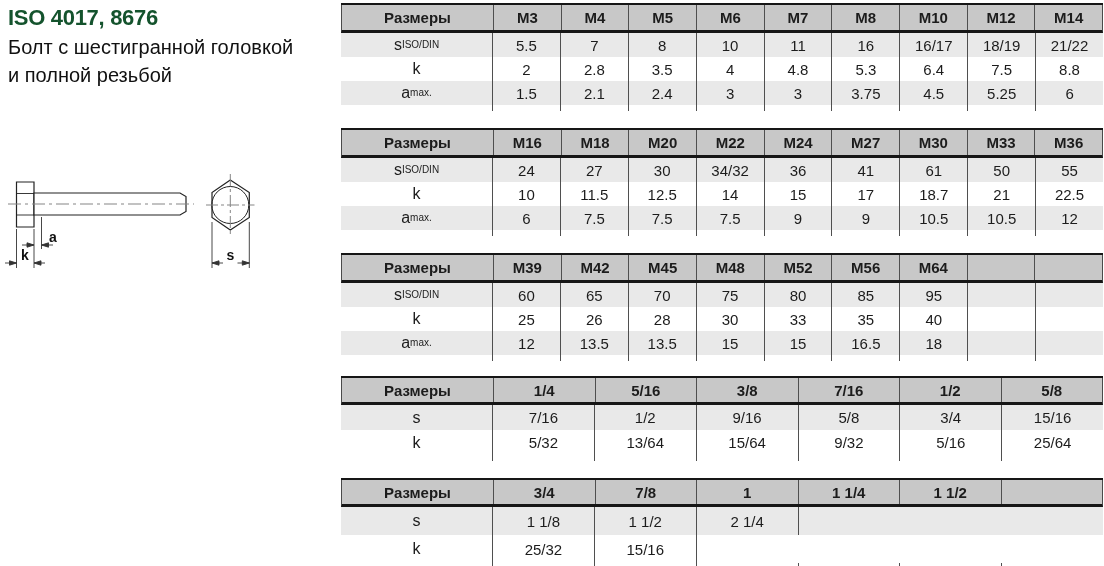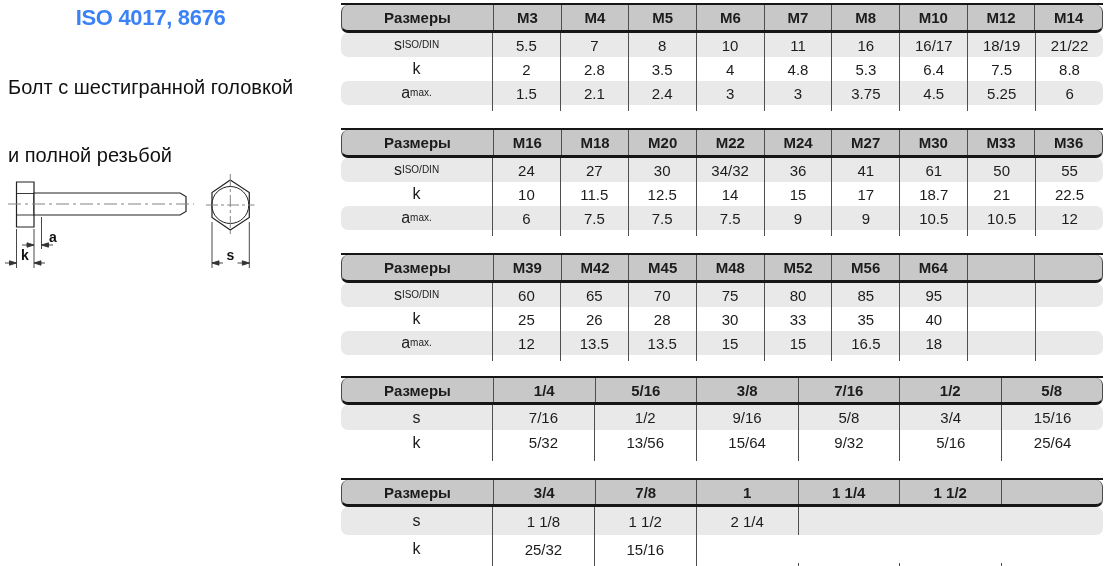--- a/index.html
+++ b/index.html
@@ -1,26 +1,26 @@
 <!DOCTYPE html>
 <html style="--hbg: #c8c8c8; --abg: #e9e9e9;"><head>
 <meta charset="utf-8">
 <style>
   html,body{margin:0;padding:0;background:#fff;}
   .page{position:relative;width:1104px;height:566px;background:#fff;overflow:hidden;
         font-family:"Liberation Sans",sans-serif;color:#1c1c1c;}
 
   
   .titleblock{position:absolute;left:8px;top:3px;white-space:nowrap;}
-  .titleblock .tb{display:block;font-size:22px;font-weight:700;line-height:30px;letter-spacing:-0.3px;color:#3b82f6;text-align:center;}
-  .titleblock .tr-line{display:block;font-size:20px;font-weight:400;line-height:28px;color:#111;margin-top:40px;}
+  .titleblock .tb{display:block;font-size:22px;font-weight:700;line-height:30px;letter-spacing:-0.3px;color:#14532d;}
+  .titleblock .tr-line{display:block;font-size:20px;font-weight:400;line-height:28px;color:#111;}
 
   
   .table{position:absolute;left:341px;width:762px;border-top:2px solid #161616;}
-  .tr{display:grid;border-radius:7px;}
+  .tr{display:grid;}
   .cols9 .tr{grid-template-columns:151px repeat(9,1fr);}
   .cols6 .tr{grid-template-columns:151px repeat(6,1fr);}
   .thead{background:var(--hbg,#c8c8c8);border-bottom:3px solid #161616;
          border-left:1px solid #4a4a4a;border-right:1px solid #4a4a4a;}
   .thead .td{font-weight:700;font-size:15px;}
   .td{display:flex;align-items:center;justify-content:center;font-size:15px;min-width:0;}
   .td + .td{border-left:1px solid #4f4f4f;}
   .trow.alt{background:var(--abg,#e9e9e9);}
   .metric .thead{height:25px;} .metric .trow{height:24px;}
   .incha  .thead{height:24px;} .incha  .trow{height:25px;}
@@ -317,21 +317,21 @@
         <div class="td">9/16</div>
         <div class="td">5/8</div>
         <div class="td">3/4</div>
         <div class="td">15/16</div>
       </div>
       <div class="tr trow">
         <div class="td labelcell">
           <span>k</span>
         </div>
         <div class="td">5/32</div>
-        <div class="td">13/56</div>
+        <div class="td">13/64</div>
         <div class="td">15/64</div>
         <div class="td">9/32</div>
         <div class="td">5/16</div>
         <div class="td">25/64</div>
       </div>
       <div class="tr stub">
         <div class="td"></div>
         <div class="td"></div>
         <div class="td"></div>
         <div class="td"></div>

